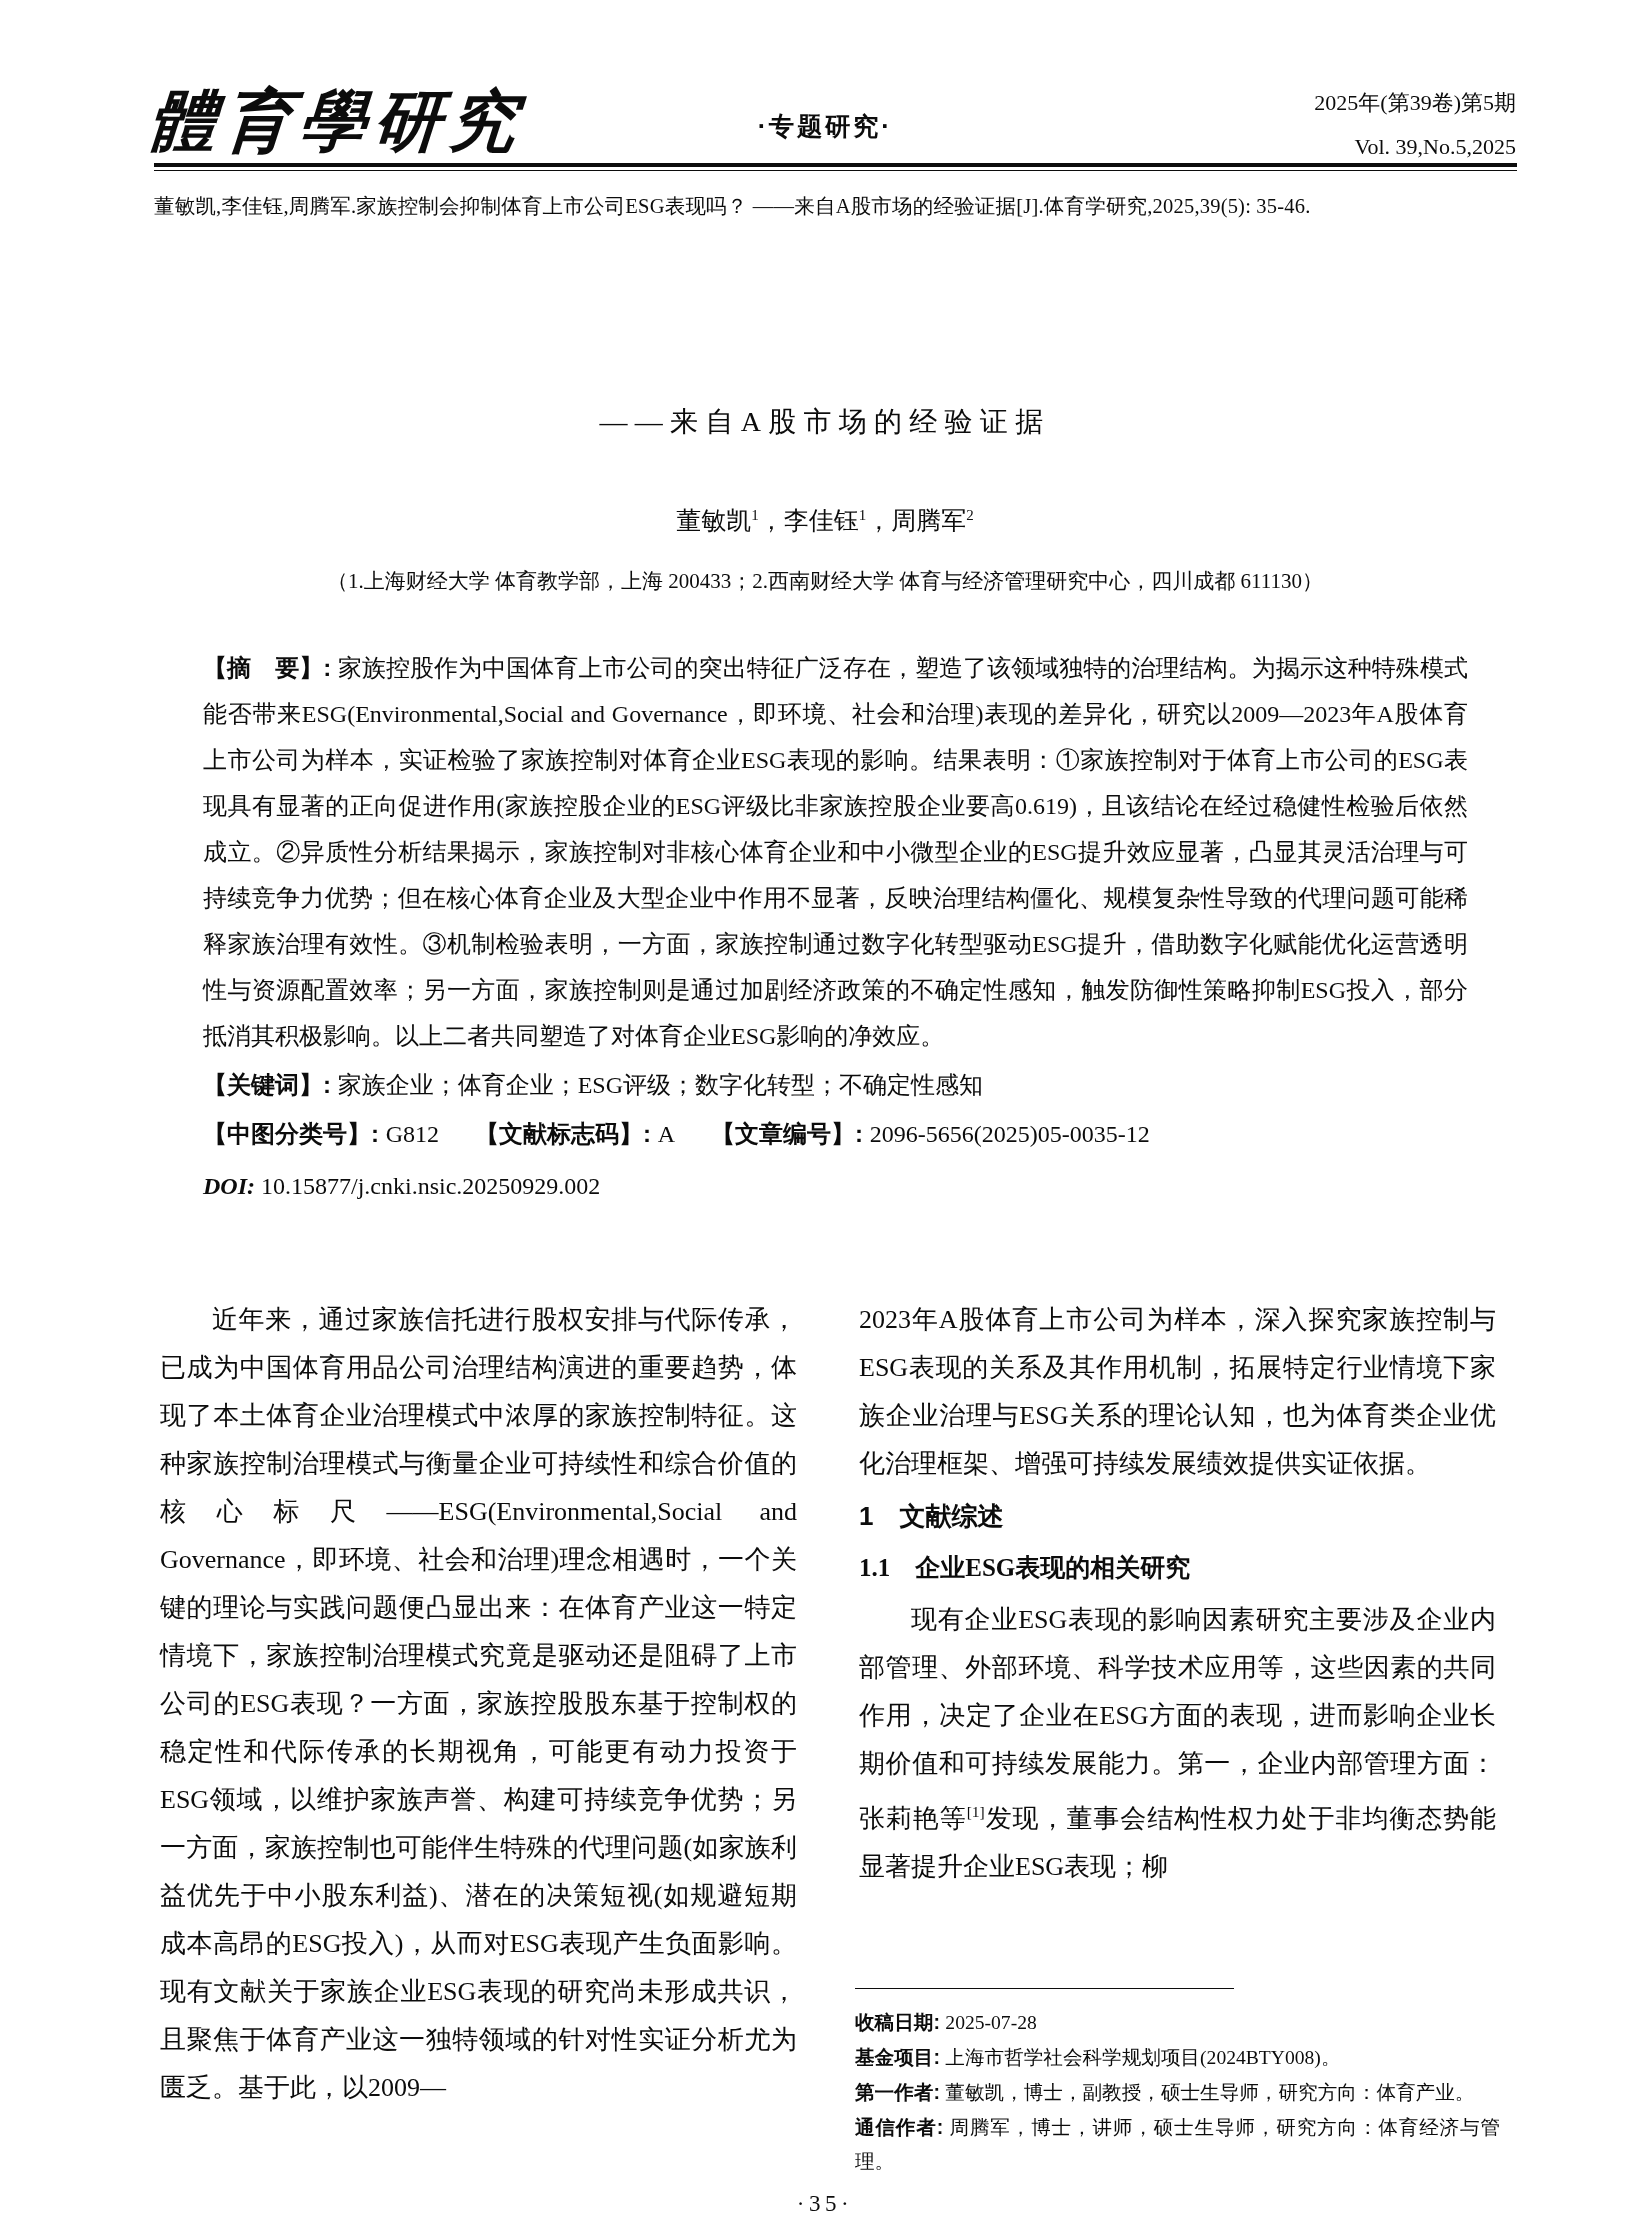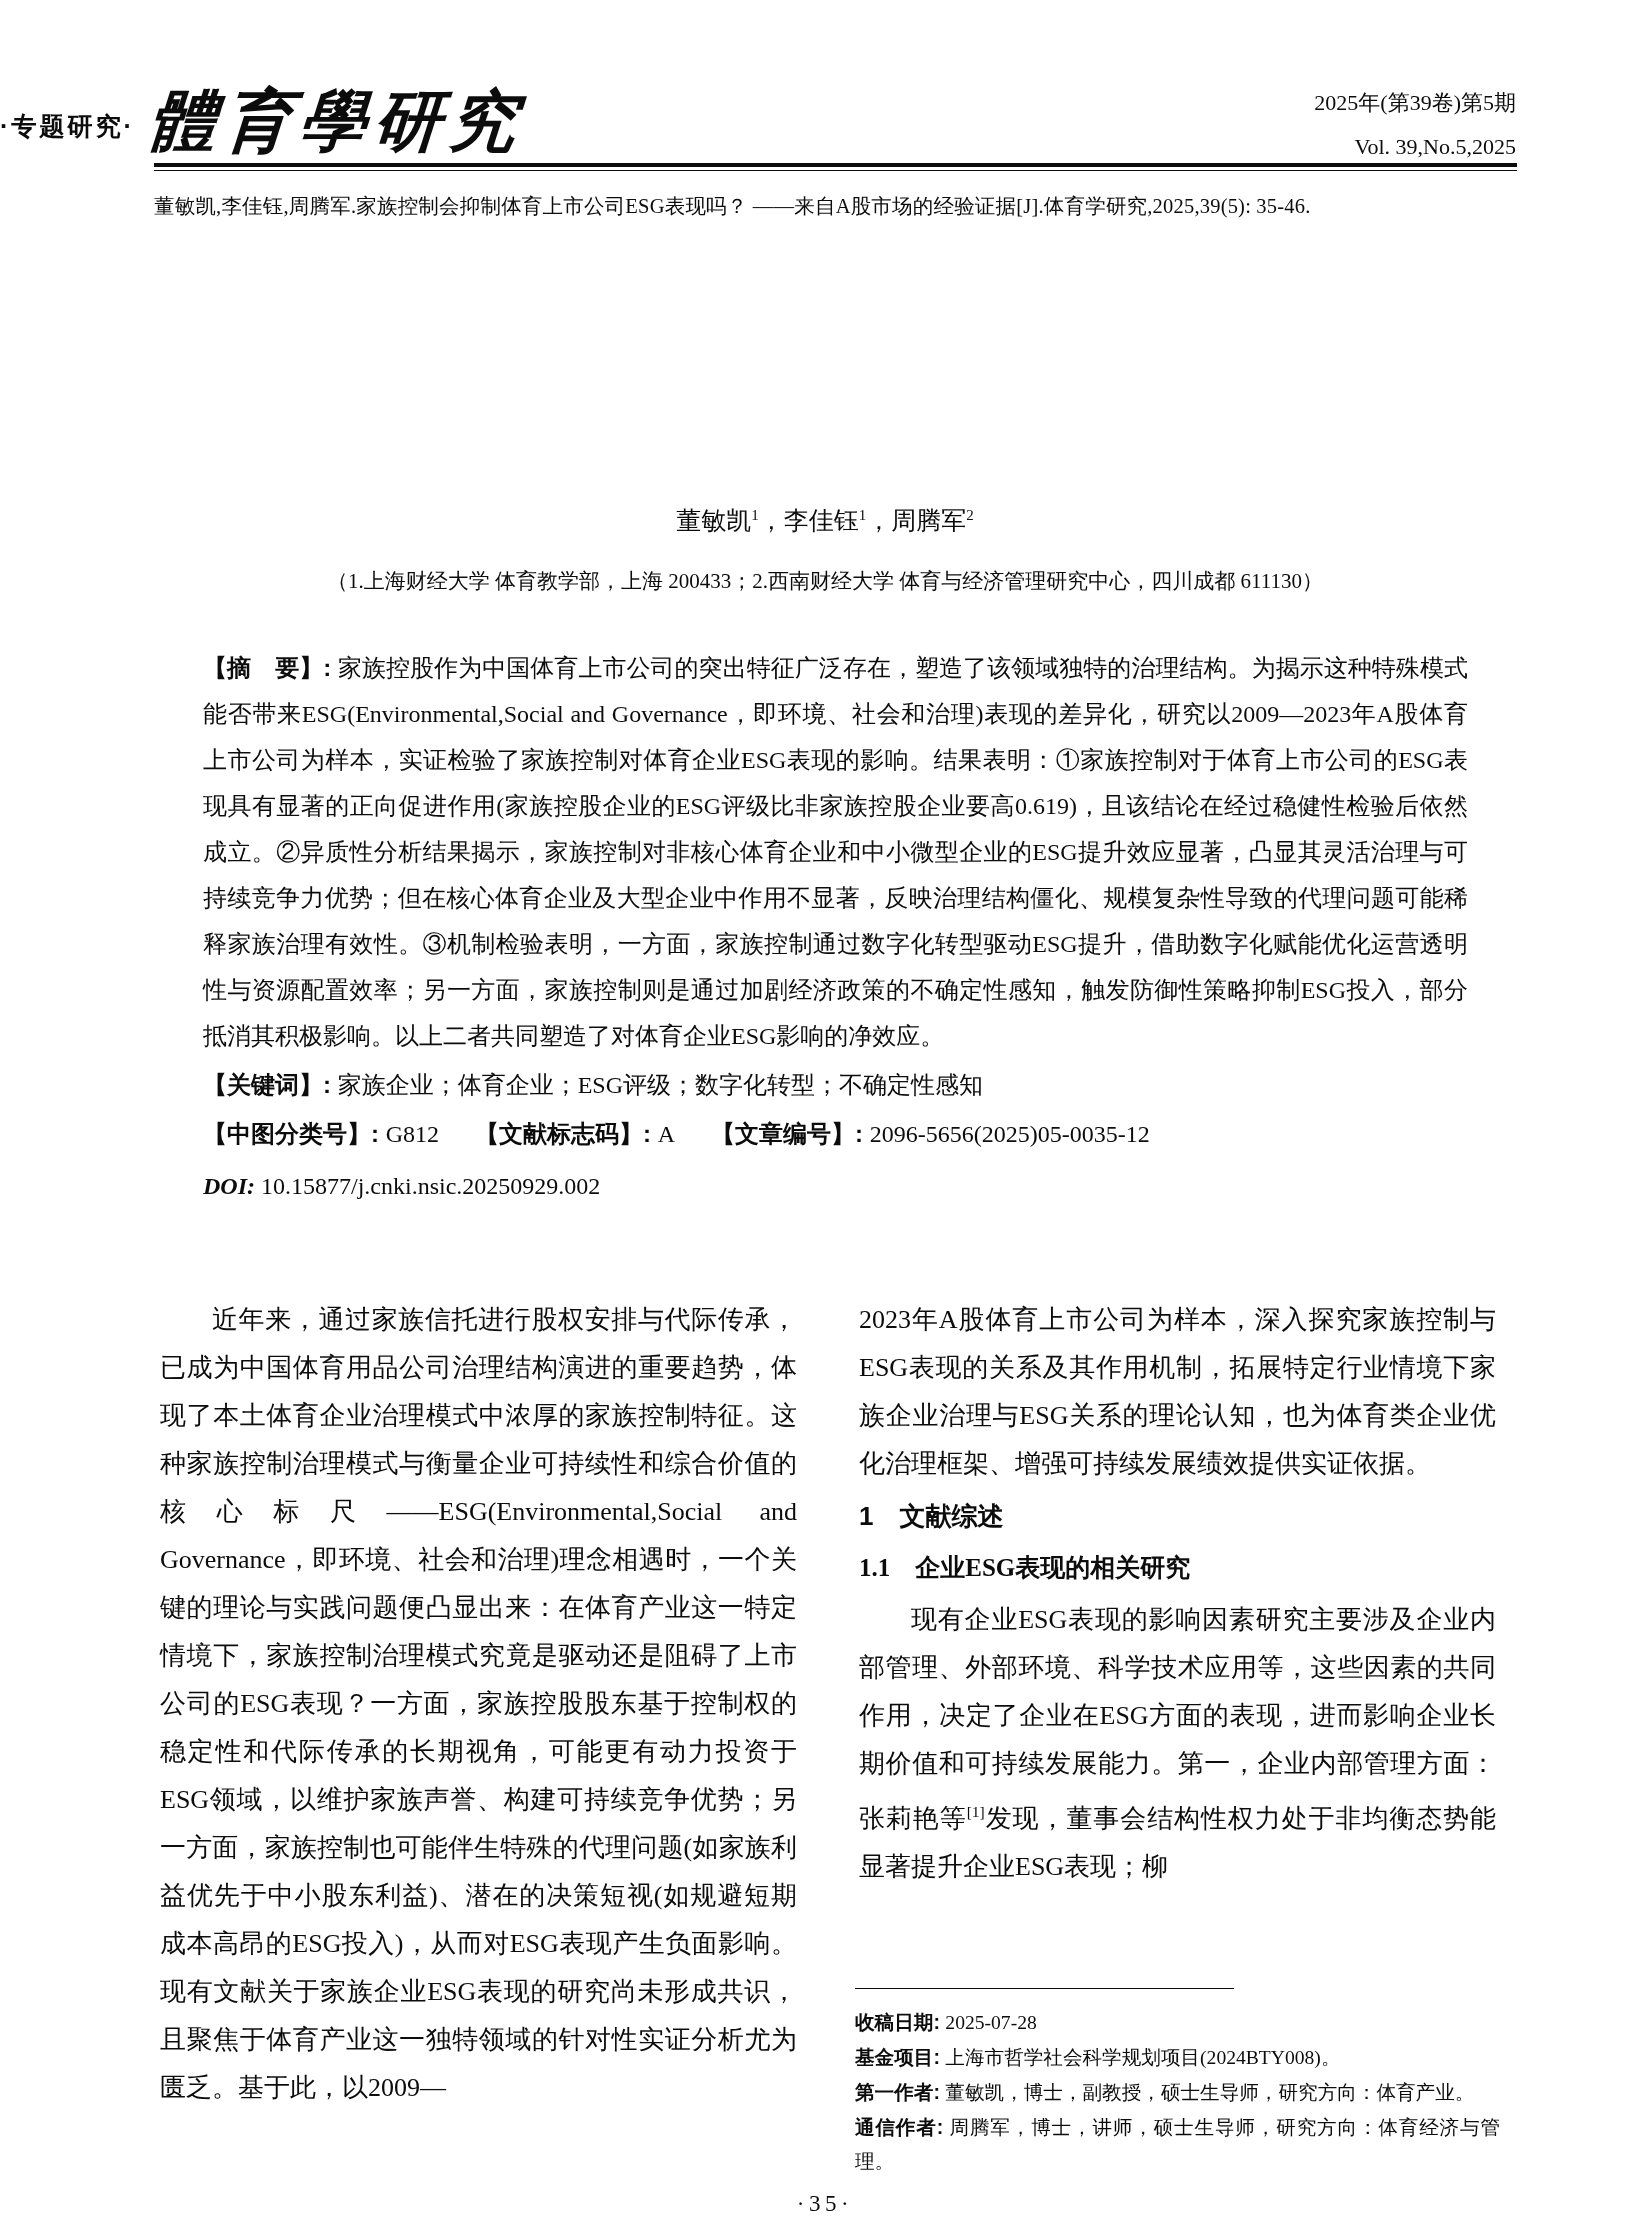--- a/index.html
+++ b/index.html
@@ -16,20 +16,21 @@
   .logo{
     position:absolute;left:149px;top:76px;
     font-family:"DejaVu Serif",serif;
     font-style:italic;font-weight:bold;
     font-size:67px;letter-spacing:8px;
     transform:skewX(-4deg);
     white-space:nowrap;
   }
   .column-label{
     position:absolute;left:0;right:0;top:110px;
+    text-align:center;
     font-family:"Liberation Sans","DejaVu Sans",sans-serif;
     font-weight:bold;font-size:25.4px;letter-spacing:2.7px;
   }
   .issue-info{
     position:absolute;right:134px;top:81px;
     text-align:right;font-size:22px;line-height:44px;
     white-space:nowrap;
   }
   .header-rule{position:absolute;left:154px;right:133px;top:163px;}
   .header-rule .thick{height:3.6px;background:#0c0c0c;}
@@ -119,20 +120,21 @@
   <div class="issue-info">
     <div>2025年(第39卷)第5期</div>
     <div>Vol. 39,No.5,2025</div>
   </div>
   <div class="header-rule">
     <div class="thick"></div>
     <div class="thin"></div>
   </div>
   <div class="citation">董敏凯,李佳钰,周腾军.家族控制会抑制体育上市公司ESG表现吗？ ——来自A股市场的经验证据[J].体育学研究,2025,39(5): 35-46.</div>
 
+  <div class="subtitle">——来自A股市场的经验证据</div>
   <div class="authors">
     <span>董敏凯</span><sup>1</sup><span>，</span><span>李佳钰</span><sup>1</sup><span>，</span><span>周腾军</span><sup>2</sup>
   </div>
   <div class="affiliation">（1.上海财经大学 体育教学部，上海 200433；2.西南财经大学 体育与经济管理研究中心，四川成都 611130）</div>
 
   <div class="meta-block">
     <p><span class="blabel">【摘　要】: </span><span>家族控股作为中国体育上市公司的突出特征广泛存在，塑造了该领域独特的治理结构。为揭示这种特殊模式能否带来ESG(Environmental,Social and Governance，即环境、社会和治理)表现的差异化，研究以2009—2023年A股体育上市公司为样本，实证检验了家族控制对体育企业ESG表现的影响。结果表明：①家族控制对于体育上市公司的ESG表现具有显著的正向促进作用(家族控股企业的ESG评级比非家族控股企业要高0.619)，且该结论在经过稳健性检验后依然成立。②异质性分析结果揭示，家族控制对非核心体育企业和中小微型企业的ESG提升效应显著，凸显其灵活治理与可持续竞争力优势；但在核心体育企业及大型企业中作用不显著，反映治理结构僵化、规模复杂性导致的代理问题可能稀释家族治理有效性。③机制检验表明，一方面，家族控制通过数字化转型驱动ESG提升，借助数字化赋能优化运营透明性与资源配置效率；另一方面，家族控制则是通过加剧经济政策的不确定性感知，触发防御性策略抑制ESG投入，部分抵消其积极影响。以上二者共同塑造了对体育企业ESG影响的净效应。</span></p>
     <p class="kw-line"><span class="blabel">【关键词】: </span><span>家族企业；体育企业；ESG评级；数字化转型；不确定性感知</span></p>
     <p class="clc-line"><span class="blabel">【中图分类号】: </span><span>G812</span><span class="gap"></span><span class="blabel">【文献标志码】: </span><span>A</span><span class="gap"></span><span class="blabel">【文章编号】: </span><span>2096-5656(2025)05-0035-12</span></p>
     <p class="doi-line"><span class="doi-label">DOI: </span><span>10.15877/j.cnki.nsic.20250929.002</span></p>

